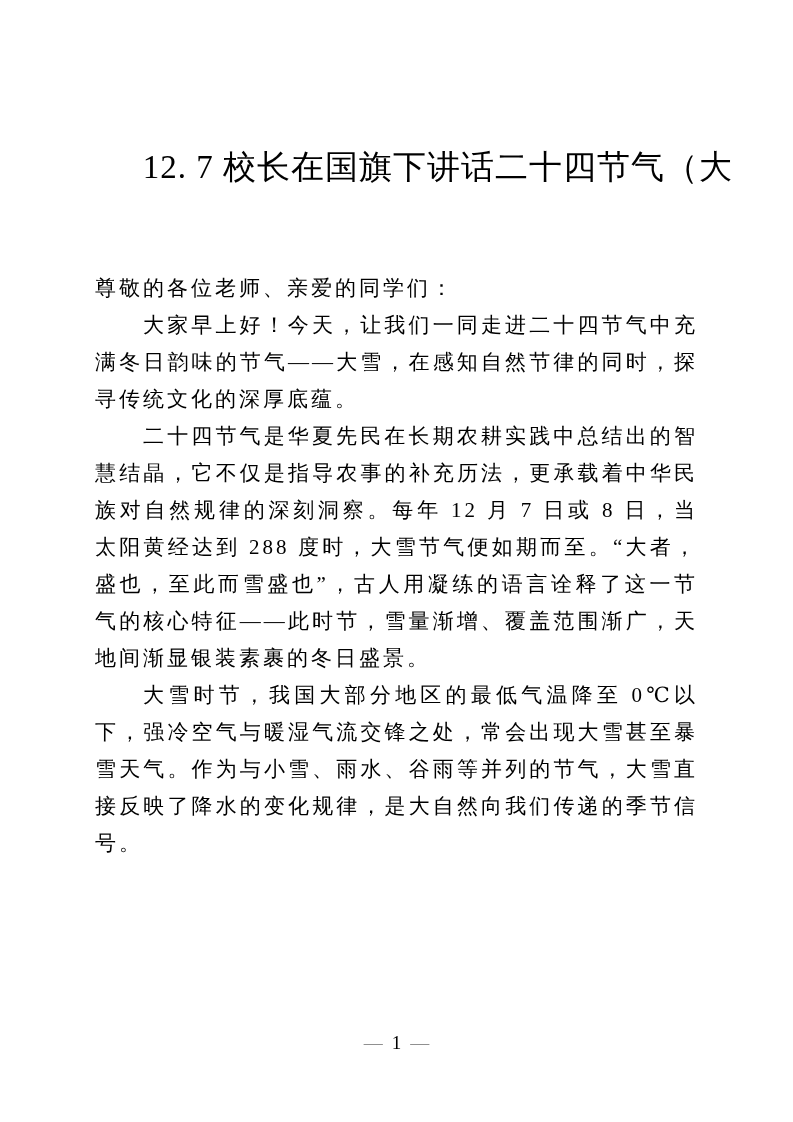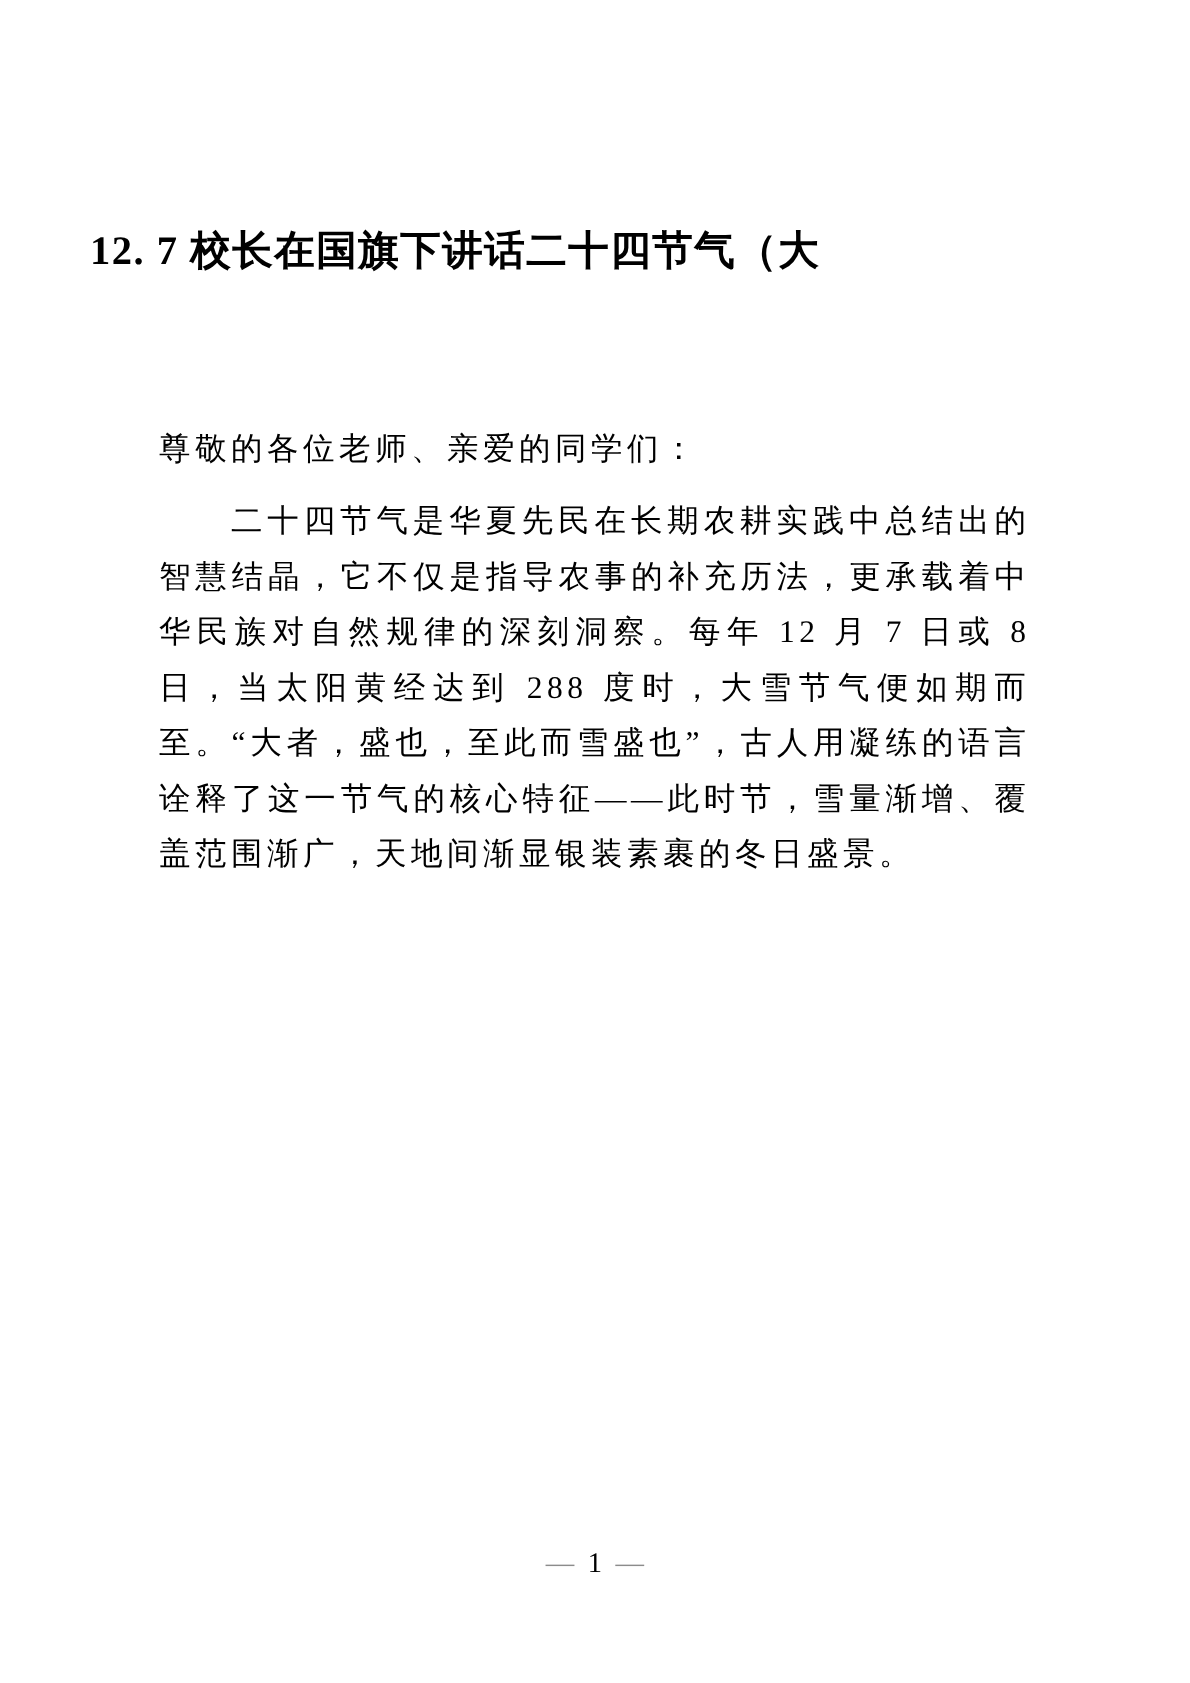--- a/index.html
+++ b/index.html
@@ -15,42 +15,42 @@
     color: #000000;
     font-family: "Liberation Serif", "DejaVu Serif", serif;
     overflow: hidden;
   }
   .doc-title {
     position: absolute;
     top: 143px;
     left: 60px;
     right: 60px;
     margin: 0;
-    text-align: left;
-    font-size: 27px;
+    text-align: right;
+    font-size: 33px;
     line-height: 48px;
-    font-weight: 700;
+    font-weight: 400;
     letter-spacing: 1px;
   }
   .title-line {
     display: block;
     white-space: nowrap;
   }
   .doc-body {
     position: absolute;
     top: 270px;
     left: 95px;
     right: 95px;
     font-size: 21px;
     line-height: 37px;
     letter-spacing: 3px;
     text-align: justify;
   }
   .para {
-    margin: 11px;
+    margin: 0;
     padding: 0;
   }
   .para.indent {
     text-indent: 48px;
   }
   .page-footer {
     position: absolute;
     top: 1031px;
     left: 0;
     width: 100%;
@@ -70,20 +70,22 @@
 <body>
 
 <div class="page">
 
   <h1 class="doc-title">
     <span class="title-line">12. 7 校长在国旗下讲话二十四节气（大</span>
   </h1>
 
   <div class="doc-body">
       <p class="para">尊敬的各位老师、亲爱的同学们：</p>
+      <p class="para indent">大家早上好！今天，让我们一同走进二十四节气中充满冬日韵味的节气——大雪，在感知自然节律的同时，探寻传统文化的深厚底蕴。</p>
       <p class="para indent">二十四节气是华夏先民在长期农耕实践中总结出的智慧结晶，它不仅是指导农事的补充历法，更承载着中华民族对自然规律的深刻洞察。每年 12 月 7 日或 8 日，当太阳黄经达到 288 度时，大雪节气便如期而至。“大者，盛也，至此而雪盛也”，古人用凝练的语言诠释了这一节气的核心特征——此时节，雪量渐增、覆盖范围渐广，天地间渐显银装素裹的冬日盛景。</p>
+      <p class="para indent">大雪时节，我国大部分地区的最低气温降至 0℃以下，强冷空气与暖湿气流交锋之处，常会出现大雪甚至暴雪天气。作为与小雪、雨水、谷雨等并列的节气，大雪直接反映了降水的变化规律，是大自然向我们传递的季节信号。</p>
     </div>
 
   <div class="page-footer">
     <span class="dash">—</span><span class="num">1</span><span class="dash">—</span>
   </div>
 
 </div>
 
 </body></html>

